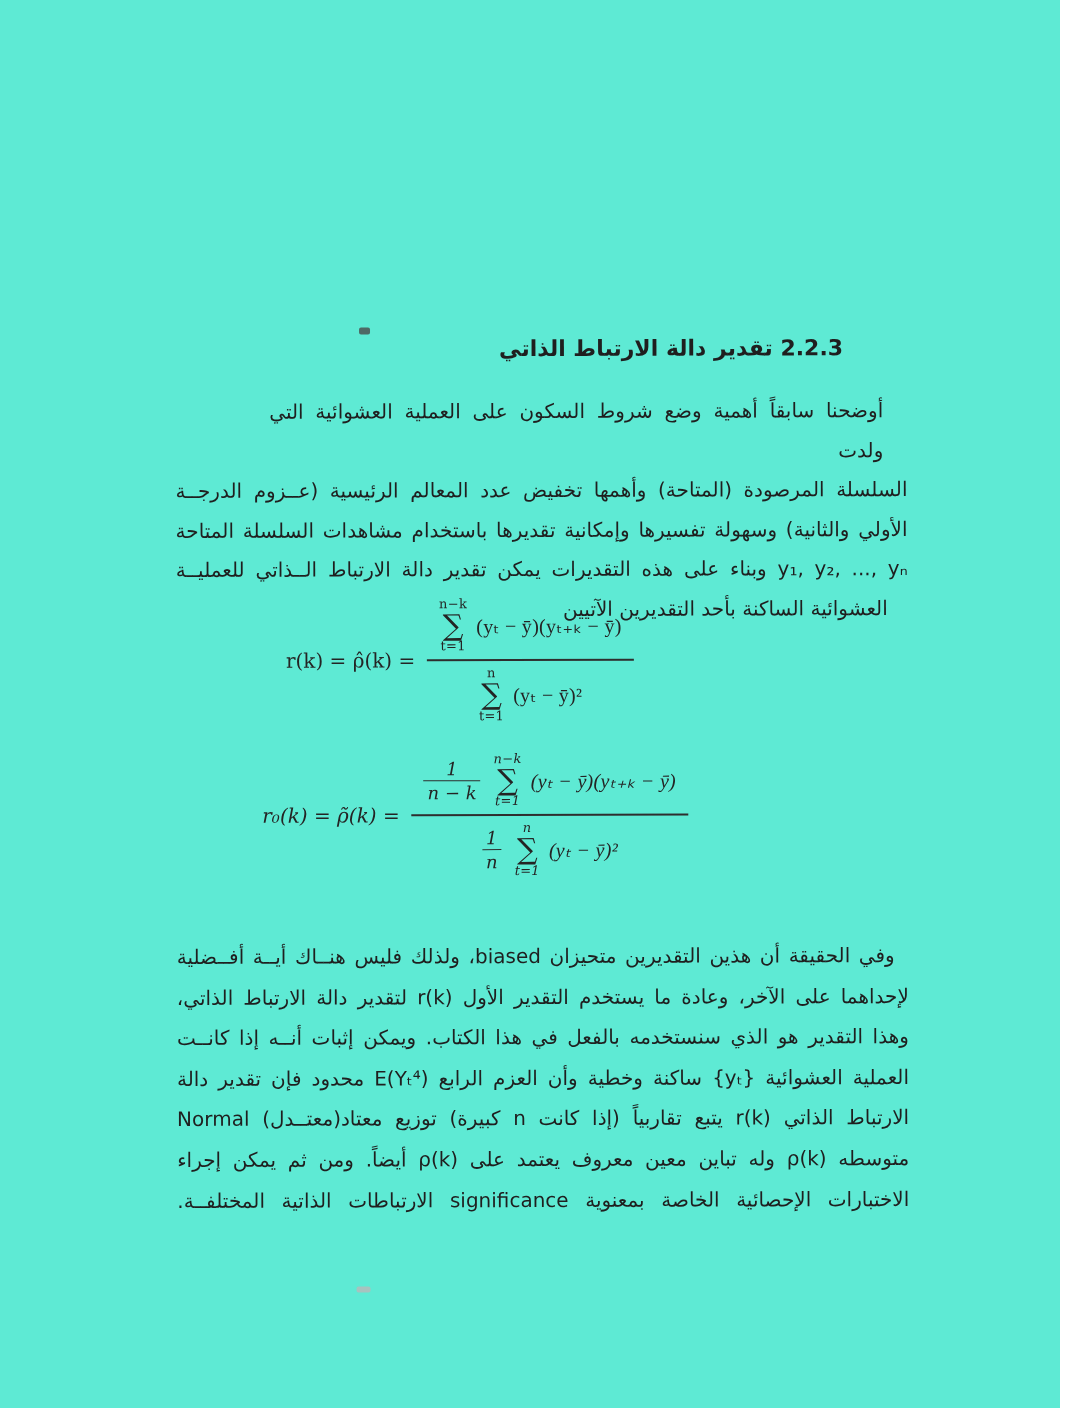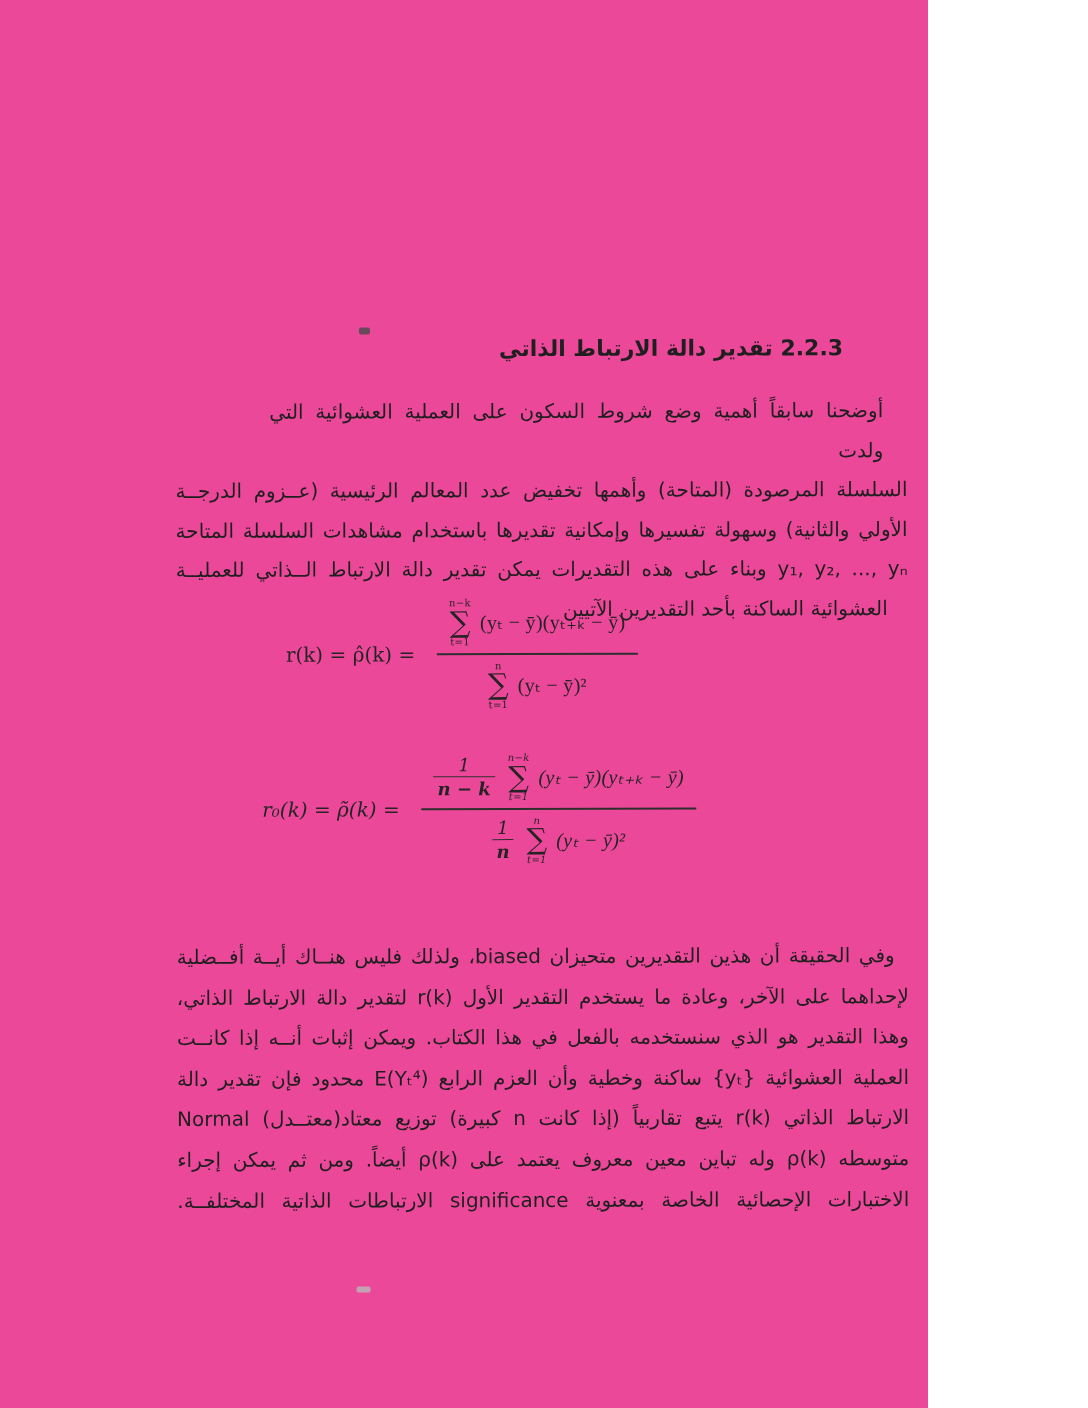--- a/index.html
+++ b/index.html
@@ -4,22 +4,22 @@
 <style>
   html,body{margin:0;padding:0;}
   body{
     width:1088px;height:1408px;
     background:#ffffff;
     font-family:"DejaVu Sans", sans-serif;
     color:#1f1f1f;
     overflow:hidden;
   }
   .page{
-    position:absolute;left:0;top:0;width:928px;height:1408px;
-    background:#ec4899;
+    position:absolute;left:0;top:0;width:1060px;height:1408px;
+    background:#5eead4;
   }
   .content{
     position:absolute;left:0;top:0;width:1088px;height:1408px;
     transform:rotate(-0.15deg);
   }
   
   .heading{
     position:absolute;
     top:336px;left:176px;width:730px;
     box-sizing:border-box;
@@ -52,31 +52,31 @@
   .formula{
     position:absolute;
     direction:ltr;
     font-family:"DejaVu Serif", serif;
     font-size:20px;
     color:#242424;
     display:flex;align-items:center;
   }
   .f1{top:597px;left:286px;}
   .f2{top:752px;left:262px;font-style:italic;}
-  .lhs{margin-right:22px;white-space:nowrap;}
+  .lhs{margin-right:12px;white-space:nowrap;}
   .frac{display:inline-flex;flex-direction:column;align-items:center;}
   .num,.den{display:flex;align-items:center;gap:9px;}
   .num{border-bottom:2px solid #2e2e2e;padding:0 12px 5px 12px;}
   .den{padding-top:5px;}
   .sum{display:inline-flex;flex-direction:column;align-items:center;line-height:1;}
-  .sum .lim{font-size:10px;line-height:1.15;letter-spacing:0.3px;}
+  .sum .lim{font-size:13px;line-height:1.15;letter-spacing:0.3px;}
   .sum .sigma{font-size:29px;line-height:0.95;font-style:normal;}
   .mbody{white-space:nowrap;letter-spacing:0.3px;font-family:Liberation Serif, serif;}
   .sfrac{display:inline-flex;flex-direction:column;align-items:center;font-size:18px;line-height:1.1;margin-right:4px;}
-  .sfrac .sden{border-top:1.5px solid #2e2e2e;padding:2px 4px 0 4px;font-weight:bold;}
+  .sfrac .sden{border-top:1.5px solid #2e2e2e;padding:2px 4px 0 4px;}
   .sfrac .snum{padding:0 2px 1px 2px;}
   
   .smudge{position:absolute;border-radius:2px;}
   .smudge.top{left:360px;top:327px;width:11px;height:7px;background:#4a4a4a;opacity:0.8;}
   .smudge.bottom{left:355px;top:1286px;width:14px;height:6px;background:#b9b9b9;opacity:0.8;}
 </style>
 </head>
 <body>
 
 <div class="page">

